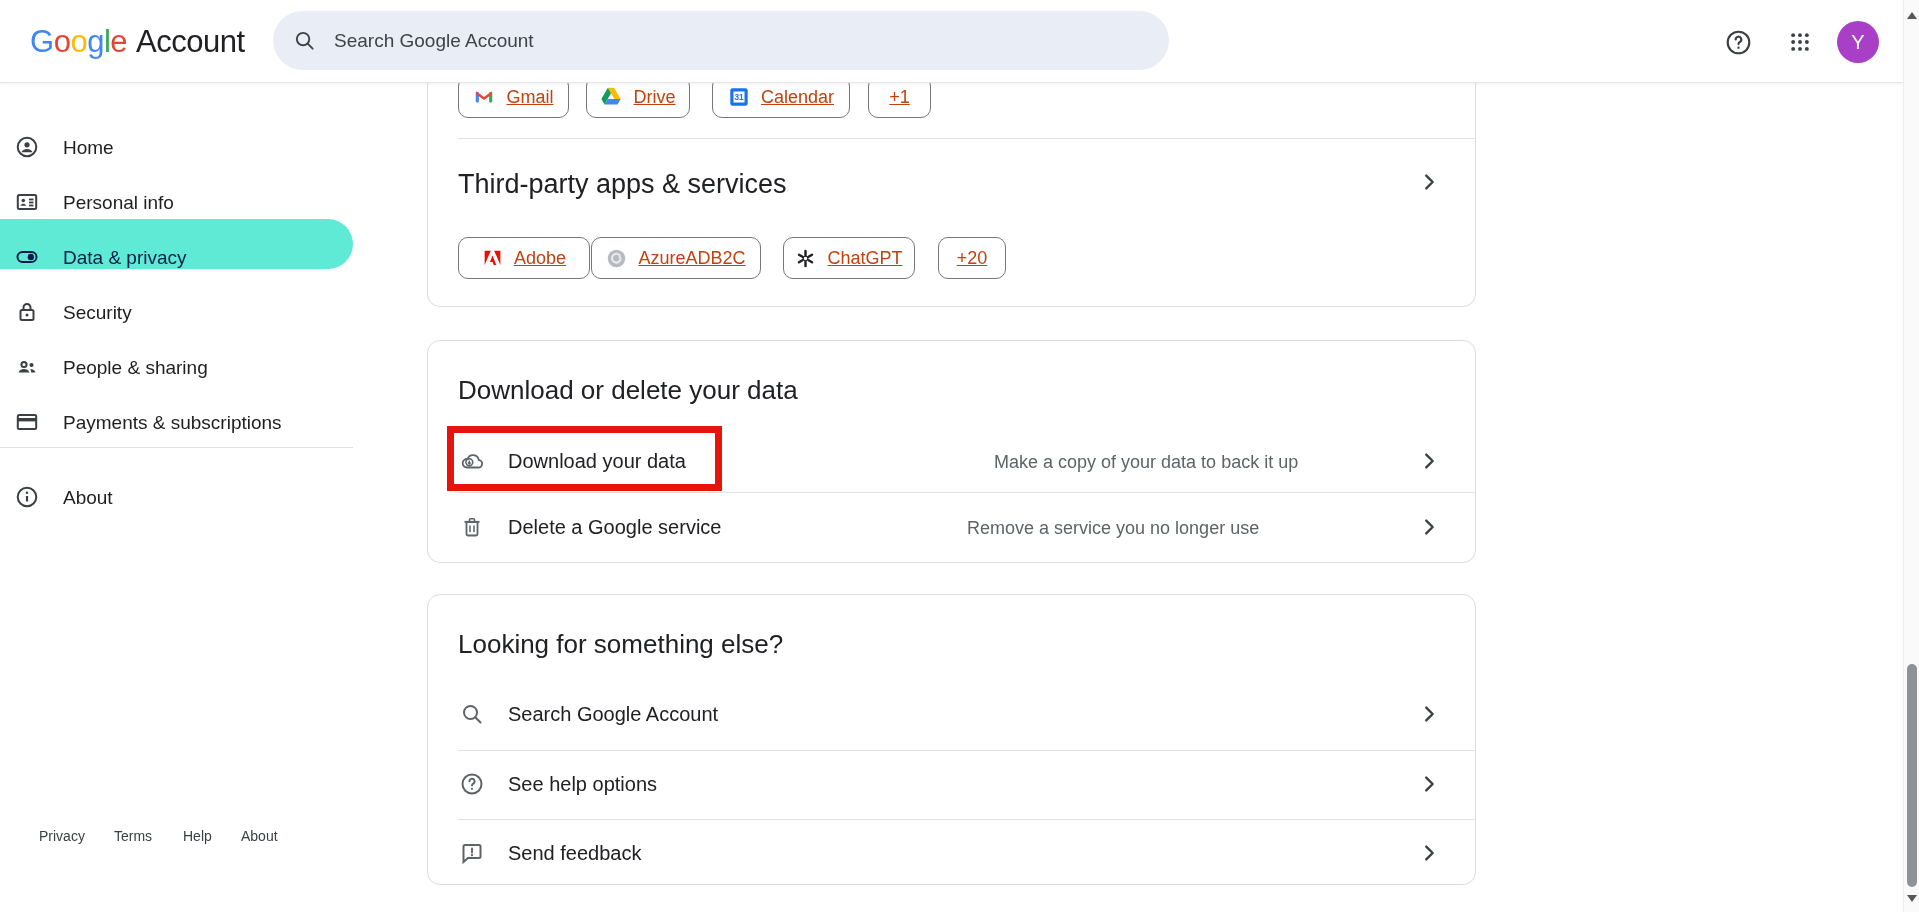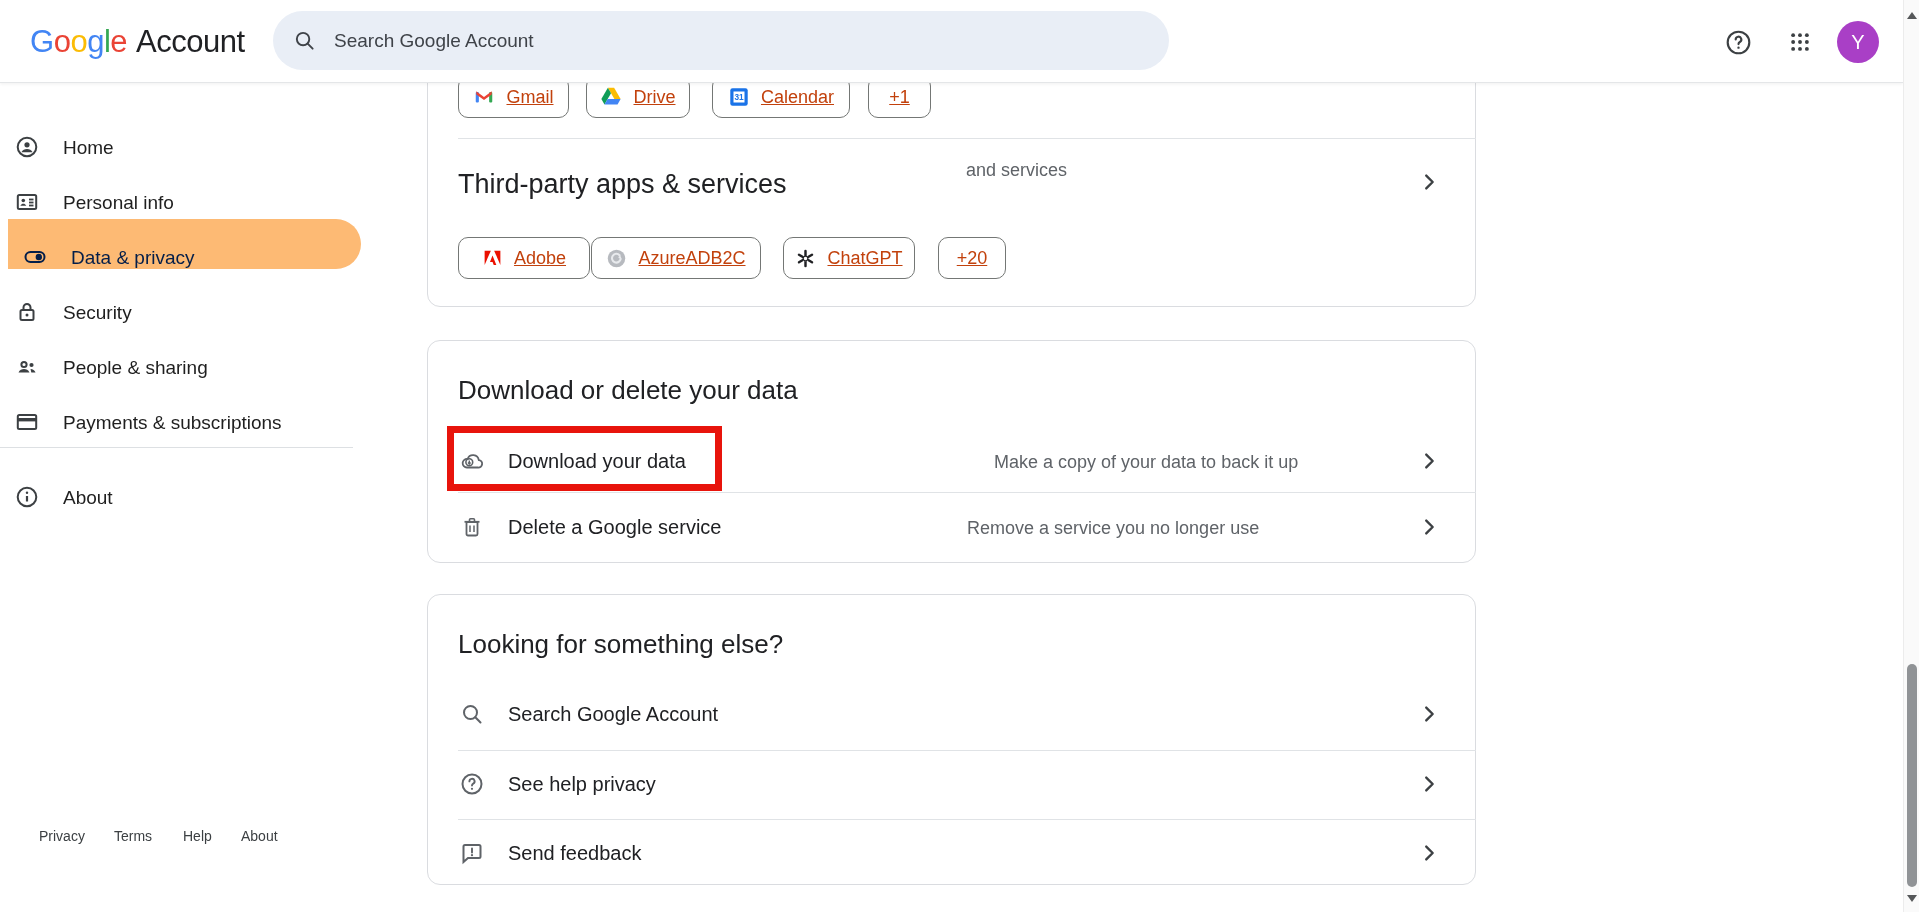--- a/index.html
+++ b/index.html
@@ -20,21 +20,21 @@
   .iconbtn { position:absolute; top:22px; width:40px; height:40px; display:flex;
     align-items:center; justify-content:center; border-radius:50%; cursor:pointer; }
   .avatar { position:absolute; left:1837px; top:21px; width:42px; height:42px; border-radius:50%;
     display:flex; align-items:center; justify-content:center; color:#fff; font-size:20px; font-weight:500; cursor:pointer; }
 
   
   .nav-item { position:absolute; left:0; width:353px; height:50px; display:flex; align-items:flex-end;
     padding-left:15px; cursor:pointer; z-index:10; }
   .nav-item .nicon { width:24px; height:24px; flex:0 0 24px; display:flex; align-items:center; justify-content:center; }
   .nav-item .nlabel { margin-left:24px; font-size:19px; font-weight:500; color:#1f1f1f; white-space:nowrap; }
-  .nav-item.selected { background:#fdba74; border-radius:0 25px 25px 0;margin-left:8px; }
+  .nav-item.selected { background:#5eead4; border-radius:0 25px 25px 0; }
   .nav-item.selected .nlabel { color:#041e49; }
   .side-divider { position:absolute; left:0; top:447px; width:353px; height:1px; background:#dde0e3; }
   .footer-link { position:absolute; top:828px; font-size:14px; color:#3c4043; cursor:pointer; z-index:10; }
 
   
   .card { position:absolute; left:427px; width:1049px; background:#fff;
     border:1px solid #dadce0; border-radius:13px; z-index:1; }
   .card-title { position:absolute; left:458px; font-size:26px; color:#202124; z-index:2; }
   .chip { position:absolute; height:42px; background:#fff; border:1px solid #747775; border-radius:10px;
     display:flex; align-items:center; justify-content:center; gap:11px; cursor:pointer; z-index:2; }
@@ -87,21 +87,20 @@
   <span class="clabel">Calendar</span>
 </div>
 <div class="chip" style="left:868px; top:76px; width:63px;">
   <span class="clabel">+1</span>
 </div>
 
 <div class="divider" style="left:458px; top:138px; width:1018px;"></div>
 
 <div class="section-label" style="top:169px;">Third-party apps &amp; services</div>
 <div class="row-desc" style="top:158px;">
-  <div>and services</div>
 </div>
 <svg class="chev" style="top:171px;" viewBox="0 0 24 24" fill="none" stroke="#3c4043" stroke-width="2.6" stroke-linecap="round" stroke-linejoin="round">
     <polyline points="9,5 16,12 9,19"></polyline>
   </svg>
 
 <div class="chip" style="left:458px; top:237px; width:132px;">
   <svg class="cicon" width="21" height="21" viewBox="0 0 24 24">
     <path fill="#eb1000" d="M13.9,3 H21 V19.5 Z"></path>
     <path fill="#eb1000" d="M10.1,3 H3 V19.5 Z"></path>
     <path fill="#eb1000" d="M12,8.6 L16.4,19.5 H13.4 L12.1,16.1 H9.1 Z"></path>
@@ -178,21 +177,21 @@
     <polyline points="9,5 16,12 9,19"></polyline>
   </svg>
 
 <div class="divider" style="left:458px; top:750px; width:1018px;"></div>
 
 <svg class="row-icon" style="top:772px;" viewBox="0 0 24 24" fill="none" stroke="#5f6368" stroke-width="2">
   <circle cx="12" cy="12" r="9.5"></circle>
   <path d="M9.4,9.4 a2.6,2.6 0 1 1 3.8,2.3 c-0.9,0.5 -1.2,1 -1.2,1.9" stroke-width="1.9" stroke-linecap="round"></path>
   <circle cx="12" cy="16.8" r="1.1" fill="#5f6368" stroke="none"></circle>
 </svg>
-<div class="row-label" style="left:508px; top:773px;">See help privacy</div>
+<div class="row-label" style="left:508px; top:773px;">See help options</div>
 <svg class="chev" style="top:773px;" viewBox="0 0 24 24" fill="none" stroke="#3c4043" stroke-width="2.6" stroke-linecap="round" stroke-linejoin="round">
     <polyline points="9,5 16,12 9,19"></polyline>
   </svg>
 
 <div class="divider" style="left:458px; top:819px; width:1018px;"></div>
 
 <svg class="row-icon" style="top:841px;" viewBox="0 0 24 24" fill="none" stroke="#5f6368" stroke-width="2">
   <path d="M3.5,5.5 a1.5,1.5 0 0 1 1.5,-1.5 h14 a1.5,1.5 0 0 1 1.5,1.5 v10 a1.5,1.5 0 0 1 -1.5,1.5 H8 L3.5,21 Z"></path>
   <line x1="12" y1="7.5" x2="12" y2="11.5" stroke-width="1.9" stroke-linecap="round"></line>
   <circle cx="12" cy="14.2" r="1.1" fill="#5f6368" stroke="none"></circle>

